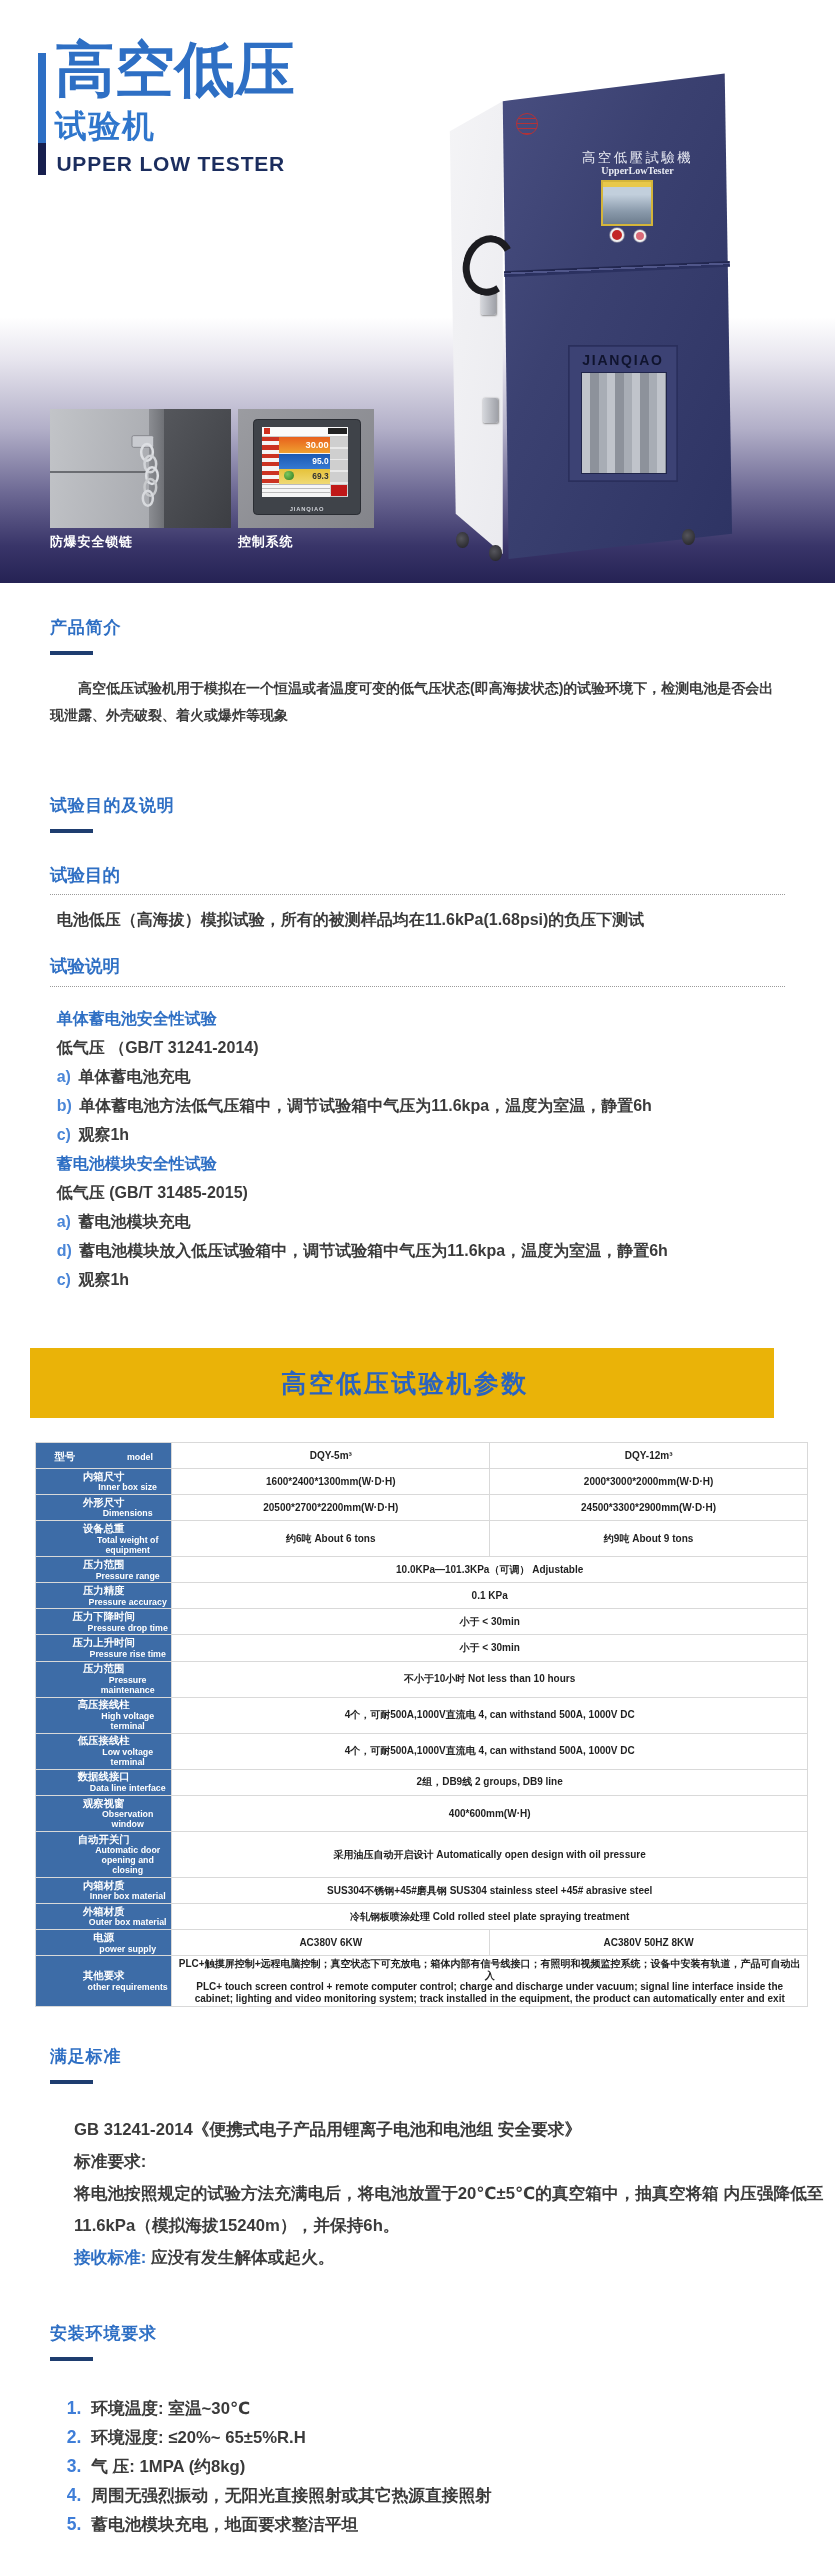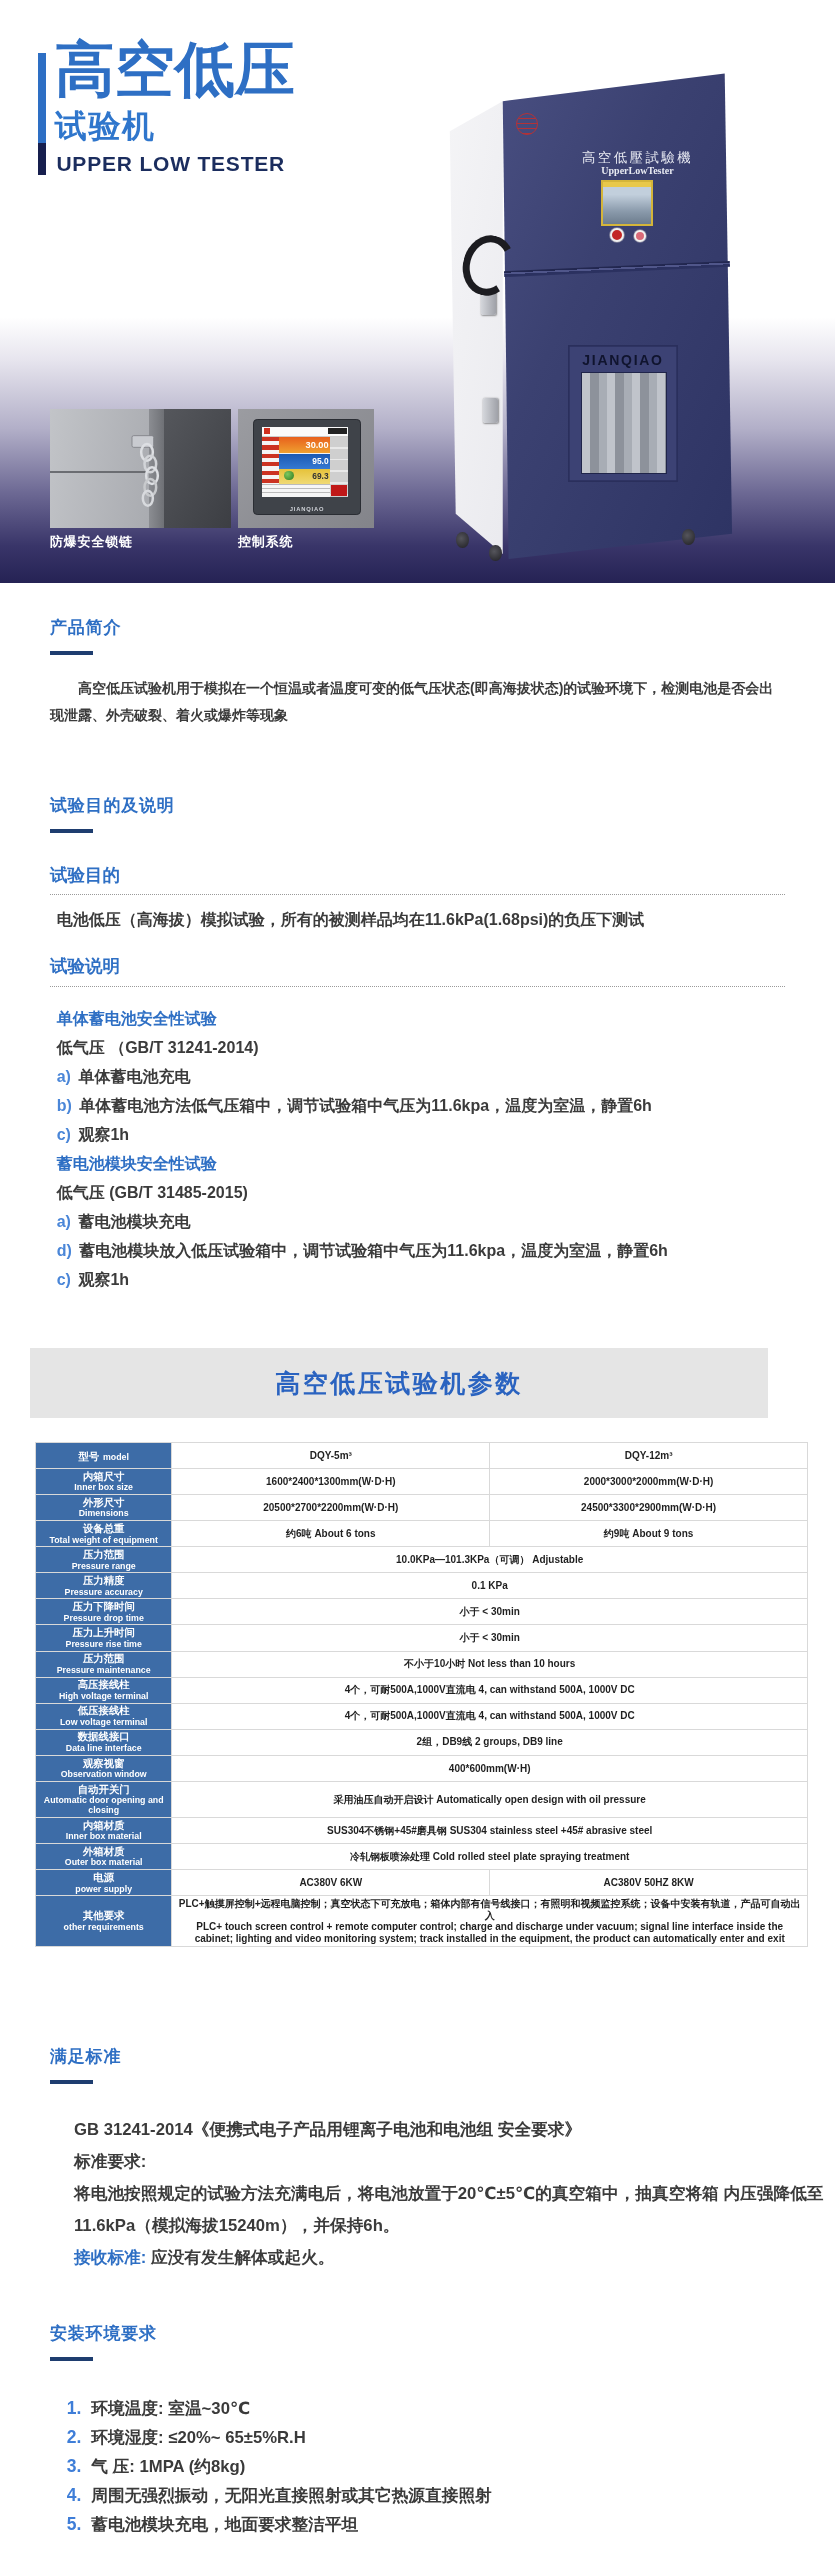--- a/index.html
+++ b/index.html
@@ -86,27 +86,27 @@
   .sec-dash{width:43px;height:4.2px;background:#1e3d6f;margin-top:11.7px;}
   .body-text{font-size:14px;font-weight:600;color:#3b3b3b;line-height:27.6px;}
   .indent{text-indent:2em;}
   .sub-label{font-size:17.5px;font-weight:800;color:#2e6fc4;padding-bottom:7.5px;border-bottom:0.8px dotted #9a9a9a;}
   .line{height:29px;line-height:29px;font-size:16px;font-weight:600;color:#3b3b3b;white-space:nowrap;}
   .line .pfx{color:#4a86d8;margin-right:7.5px;font-weight:700;}
   .blue-line{color:#2e6fc4;font-weight:800;}
 
   
   #params{position:absolute;left:0;top:1348px;width:835px;}
-  .param-banner{margin-left:30px;width:738px;height:70px;background:#e5e5e5;display:flex;align-items:center;justify-content:center;}
+  .param-banner{margin-left:30px;width:738px;height:70px;background:#eab308;display:flex;align-items:center;justify-content:center;padding-left:6px;}
   .param-banner span{color:#2a63c0;font-size:25px;font-weight:800;letter-spacing:2.5px;}
   .param-table{margin-left:35px;margin-top:24px;width:773px;border-collapse:collapse;table-layout:fixed;}
   .param-table td{border:0.8px solid #d9d9d9;text-align:center;vertical-align:middle;padding:1.7px 5px;}
   .param-table td.hd{background:#3d6ca7;color:#ffffff;width:132px;padding:1.7px 1.7px;}
   .hl-cn{display:block;font-size:10.4px;font-weight:700;line-height:11.7px;}
-  .hl-en{display:block;font-size:8.8px;font-weight:700;line-height:10px;}
+  .hl-en{display:block;font-size:8.8px;font-weight:700;line-height:10px;margin-left:48px;}
   tr.inline-label .hl-cn,tr.inline-label .hl-en{display:inline;text-align:center;}
   .param-table td.val{background:#ffffff;color:#1f1f1f;font-size:10px;font-weight:700;line-height:11.7px;}
   .param-table tr{height:26px;}
   .param-table tr.tall{height:35px;}
   .param-table tr.xtall{height:48px;}
   .val .v2{display:block;}
 
   
   .std-line{height:32px;line-height:32px;font-size:16.7px;font-weight:600;color:#3b3b3b;white-space:nowrap;margin-left:24px;}
   .install-item{height:29px;line-height:29px;font-size:16.7px;font-weight:600;color:#3a3a3a;white-space:nowrap;}

